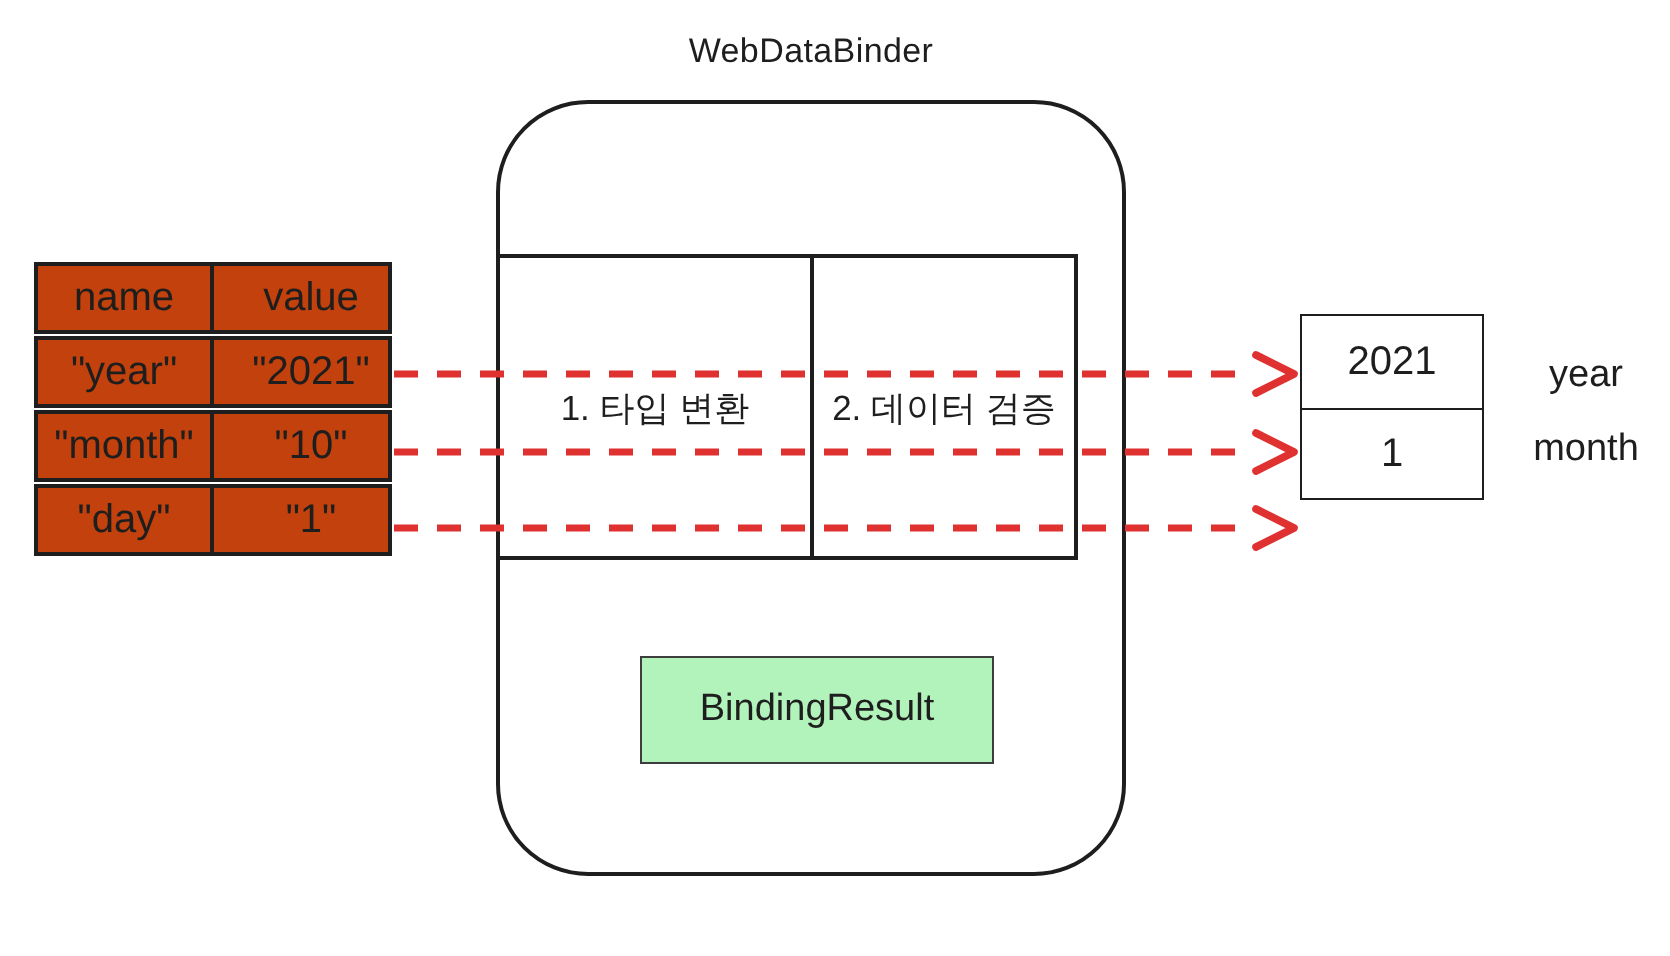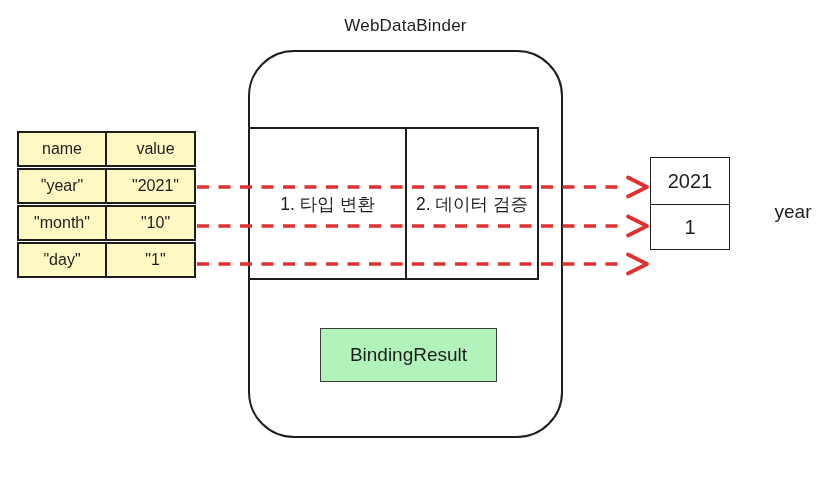--- a/index.html
+++ b/index.html
@@ -55,44 +55,43 @@
     font-size: 19px;
   }
 
   
   .input-table { left: 17px; top: 131px; width: 179px; }
   .input-table .t-row { display: flex; height: 36px; margin-top: 1px; }
   .input-table .t-row:first-child { margin-top: 0; }
   .input-table .t-cell {
     border: 2px solid var(--ink, #1e1e1e);
     display: flex; align-items: center; justify-content: center;
-    font-size: 16px;
-    background: #fef9c3;
+    font-size: 20px;
+    background: #c2410c;
   }
   .input-table .t-cell.c-name  { width: 90px; }
   .input-table .t-cell.c-value { width: 91px; margin-left: -2px; padding-left: 10px; }
 
   
-  .output-table { left: 650px; top: 157px; width: 80px; border-radius: 23px; }
+  .output-table { left: 650px; top: 157px; width: 92px; border-radius: 23px; }
   .output-table .o-cell {
     border: 1.8px solid var(--ink, #1e1e1e);
     margin-top: -1.8px;
     display: flex; align-items: center; justify-content: center;
     font-size: 20px;
     background: #ffffff;
   }
   .output-table .o-cell:first-child { margin-top: 0; height: 49px; }
   .output-table .o-cell.mid  { height: 42px; }
   .output-table .o-cell.last { height: 46px; }
 
   .field-label {
     left: 755px; width: 76px; height: 24px;
     line-height: 24px; text-align: center;
     font-size: 19px;
-    margin-top: 24px;
   }
 
   
   .arrows { left: 0; top: 0; pointer-events: none; }
   .arrow-line {
     stroke: var(--red, #e03131);
     stroke-width: 3.5;
     stroke-dasharray: 12 9.5;
     fill: none;
   }
@@ -143,20 +142,21 @@
     </div>
   </div>
 
 
   <div class="abs output-table">
     <div class="o-cell">2021</div>
     <div class="o-cell last">1</div>
   </div>
 
   <div class="abs field-label" style="top:176px;">year</div>
+  <div class="abs field-label" style="top:213px;">month</div>
 
   <svg class="abs arrows" width="835" height="478" viewBox="0 0 835 478">
     <g>
       <line class="arrow-line" x1="197" y1="187" x2="622" y2="187"></line>
       <path class="arrow-head" d="M 628 177.5 L 647 187 L 628 196.5"></path>
     </g>
     <g>
       <line class="arrow-line" x1="197" y1="226" x2="622" y2="226"></line>
       <path class="arrow-head" d="M 628 216.5 L 647 226 L 628 235.5"></path>
     </g>

